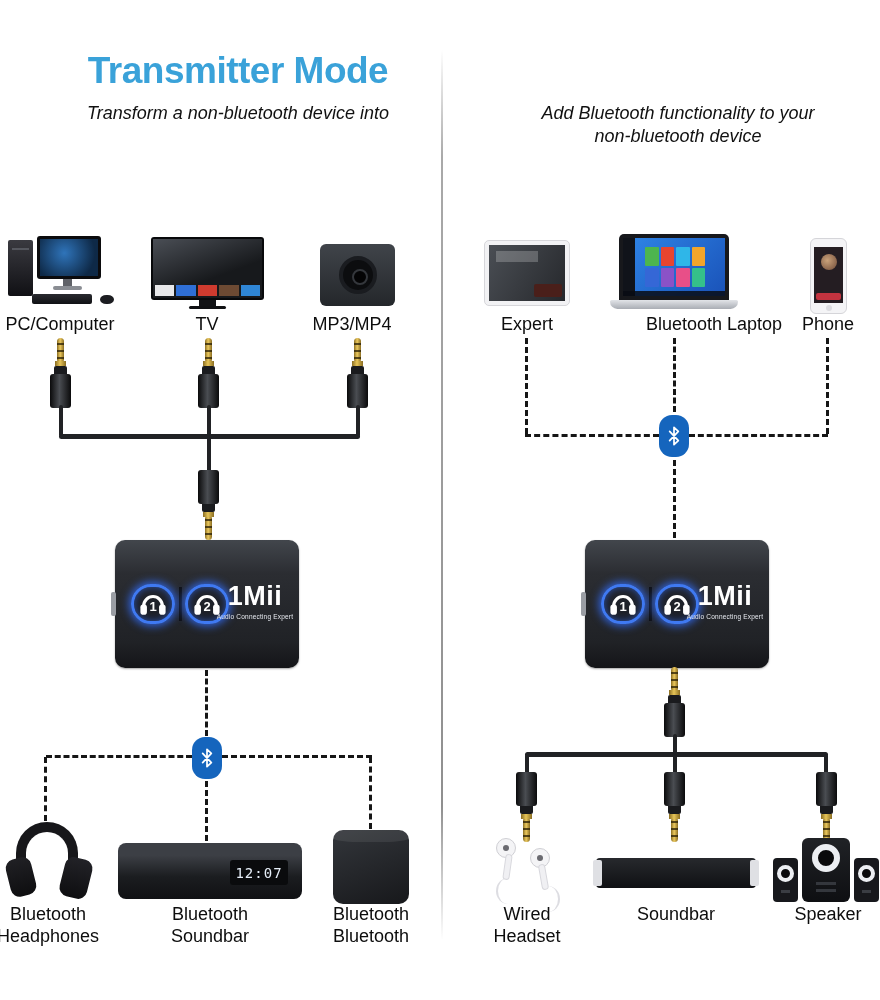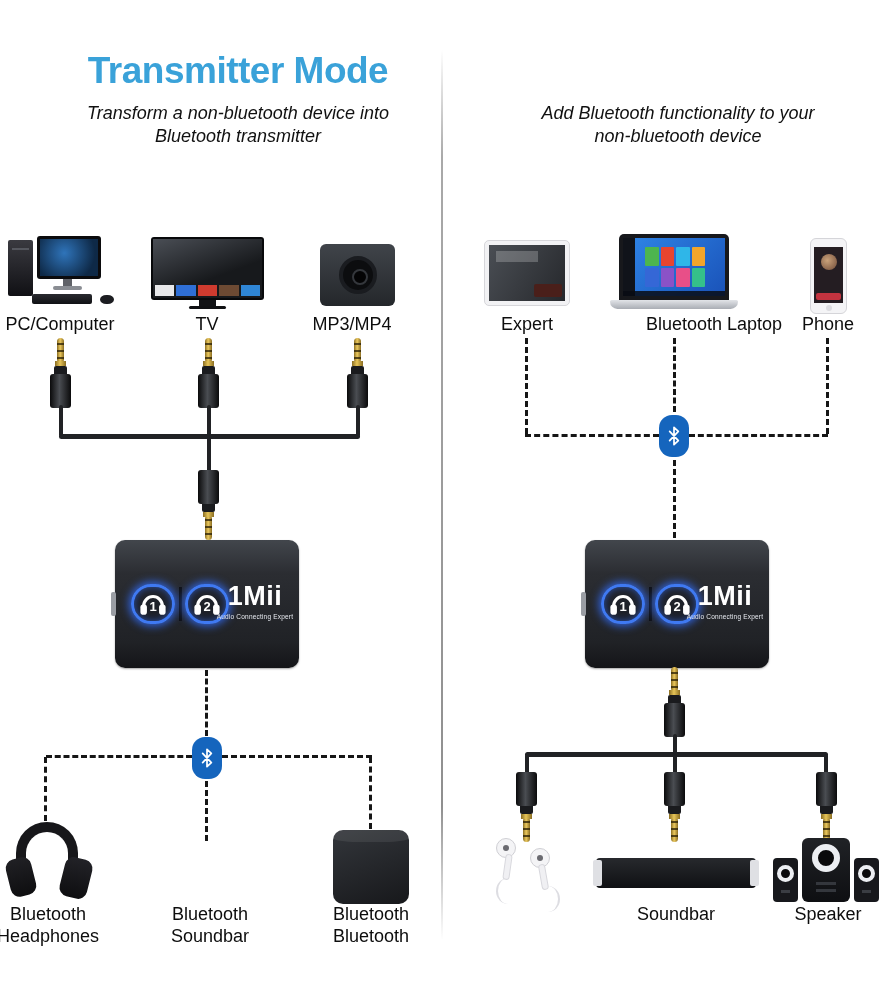--- a/index.html
+++ b/index.html
@@ -134,21 +134,20 @@
 </style>
 </head>
 <body>
 
 <div class="canvas">
   <div class="divider"></div>
 
   <section class="panel" style="left:0;">
     <h1 class="title">Transmitter Mode</h1>
     <div class="sub" style="top:103px;">Transform a non-bluetooth device into</div>
-    <div class="sub" style="top:126px;">Bluetooth transmitter</div>
 
 
     <div class="pc">
       <div class="tower">
           <i></i>
         </div>
       <div class="monitor">
           <div class="screen"></div>
         </div>
       <div class="neck"></div>
@@ -243,20 +242,23 @@
     <div class="dashh" style="left:46px;top:755px;width:146px;"></div>
     <div class="dashh" style="left:222px;top:755px;width:150px;"></div>
     <div class="dashv" style="left:44px;top:757px;height:64px;"></div>
     <div class="dashv" style="left:369px;top:757px;height:72px;"></div>
     <div class="dashv" style="left:205px;top:781px;height:60px;"></div>
 
     <div class="hp">
       <div class="band"></div>
         <div class="cupL"></div>
         <div class="cupR"></div>
+    </div>
+    <div class="btbar">
+      <div class="disp">12:07</div>
     </div>
     <div class="cube">
         <i></i>
       </div>
 
     <div class="lbl" style="left:-22px;top:903px;width:140px;">
       <div>Bluetooth</div>
       <div>Headphones</div>
     </div>
     <div class="lbl" style="left:140px;top:903px;width:140px;">
@@ -401,20 +403,24 @@
       <div class="sat satL">
           <div class="ring"></div>
           <div class="sl"></div>
         </div>
       <div class="sat satR">
           <div class="ring"></div>
           <div class="sl"></div>
         </div>
     </div>
 
+    <div class="lbl" style="left:17px;top:903px;width:140px;">
+      <div>Wired</div>
+      <div>Headset</div>
+    </div>
     <div class="lbl" style="left:166px;top:903px;width:140px;">
       <div>Soundbar</div>
       <div></div>
     </div>
     <div class="lbl" style="left:318px;top:903px;width:140px;">
       <div>Speaker</div>
       <div></div>
     </div>
   </section>
 </div>

